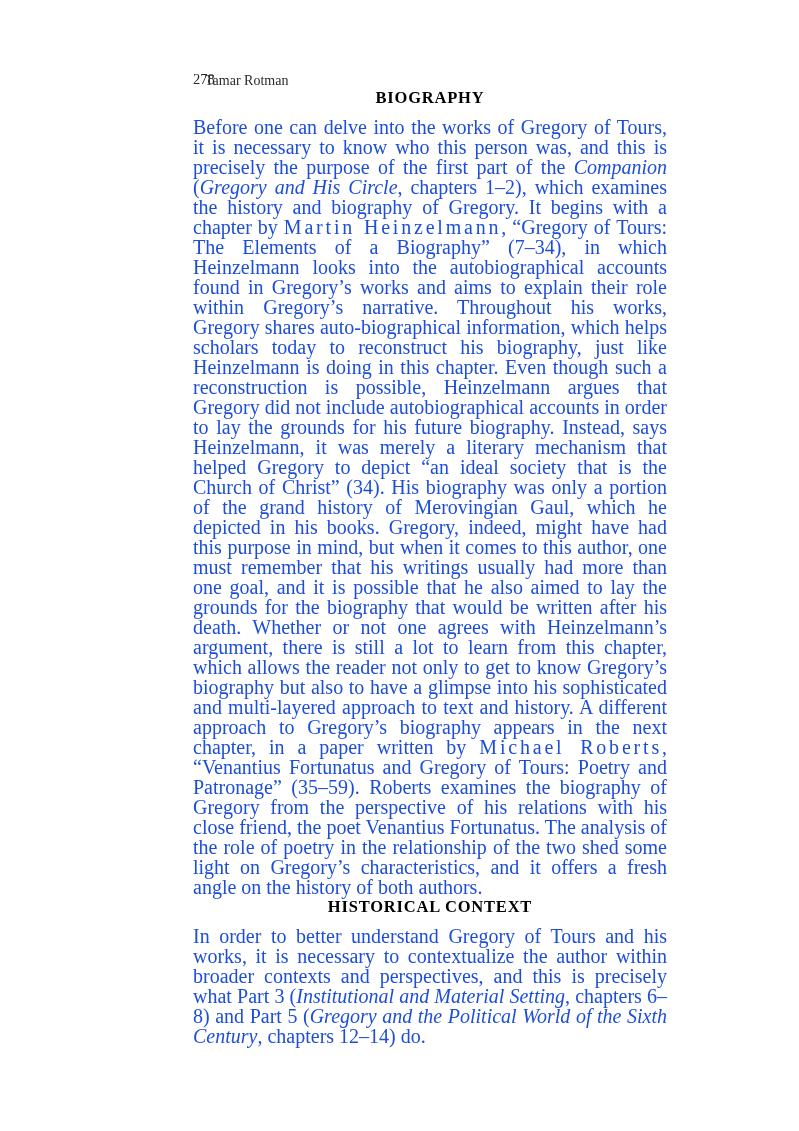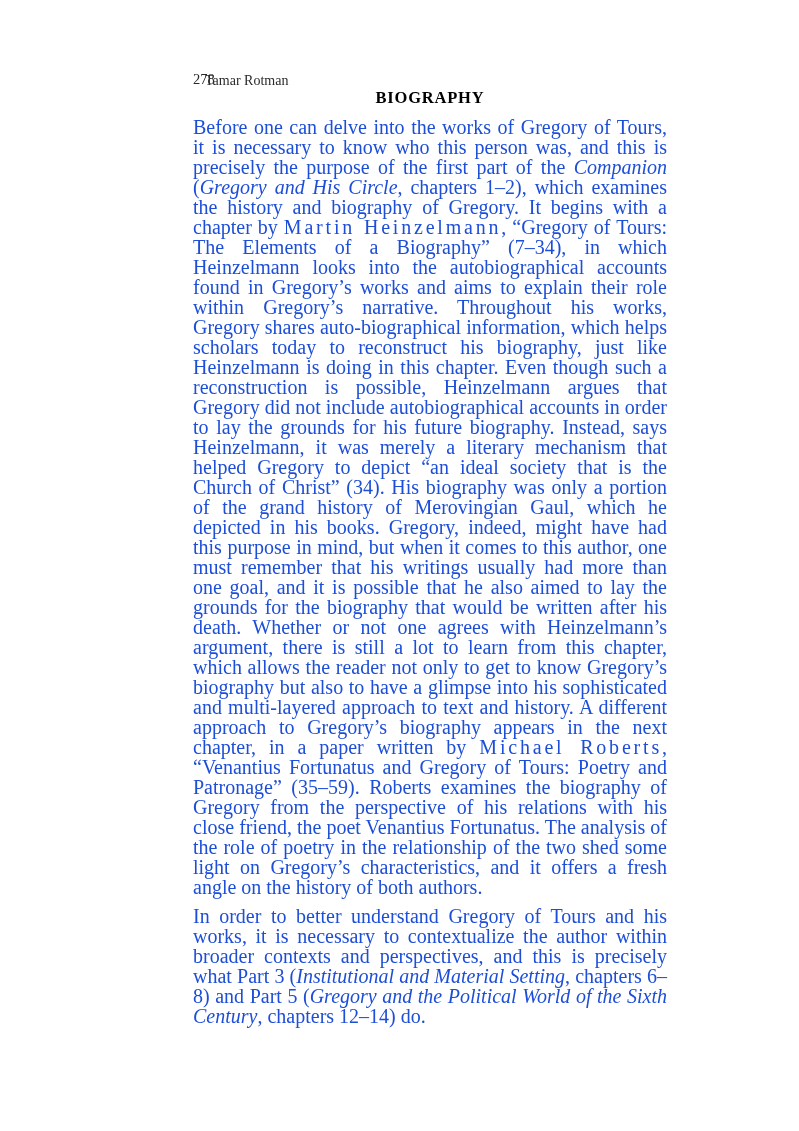--- a/index.html
+++ b/index.html
@@ -58,17 +58,18 @@
 
     <div class="running-header">
       <span class="pagenum">278</span>
       <span class="running-title">Tamar Rotman</span>
     </div>
 
     <h2 class="sec sec-1">BIOGRAPHY</h2>
 
     <p class="bodytext"><span>Before one can delve into the works of Gregory of Tours, it is necessary to know who this person was, and this is precisely the purpose of the first part of the </span><span class="it">Companion</span><span> (</span><span class="it">Gregory and His Circle</span><span>, chapters 1–2), which examines the history and biography of Gregory. It begins with a chapter by </span><span class="sp">Martin Heinzelmann</span><span>, “Gregory of Tours: The Elements of a Biography” (7–34), in which Heinzelmann looks into the autobiographical accounts found in Gregory’s works and aims to explain their role within Gregory’s narrative. Throughout his works, Gregory shares auto-biographical information, which helps scholars today to reconstruct his biography, just like Heinzelmann is doing in this chapter. Even though such a reconstruction is possible, Heinzelmann argues that Gregory did not include autobiographical accounts in order to lay the grounds for his future biography. Instead, says Heinzelmann, it was merely a literary mechanism that helped Gregory to depict “an ideal society that is the Church of Christ” (34). His biography was only a portion of the grand history of Merovingian Gaul, which he depicted in his books. Gregory, indeed, might have had this purpose in mind, but when it comes to this author, one must remember that his writings usually had more than one goal, and it is possible that he also aimed to lay the grounds for the biography that would be written after his death. Whether or not one agrees with Heinzelmann’s argument, there is still a lot to learn from this chapter, which allows the reader not only to get to know Gregory’s biography but also to have a glimpse into his sophisticated and multi-layered approach to text and history. A different approach to Gregory’s biography appears in the next chapter, in a paper written by </span><span class="sp">Michael Roberts</span><span>, “Venantius Fortunatus and Gregory of Tours: Poetry and Patronage” (35–59). Roberts examines the biography of Gregory from the perspective of his relations with his close friend, the poet Venantius Fortunatus. The analysis of the role of poetry in the relationship of the two shed some light on Gregory’s characteristics, and it offers a fresh angle on the history of both authors.</span></p>
 
+    <h2 class="sec sec-2">HISTORICAL CONTEXT</h2>
 
     <p class="bodytext"><span>In order to better understand Gregory of Tours and his works, it is necessary to contextualize the author within broader contexts and perspectives, and this is precisely what Part 3 (</span><span class="it">Institutional and Material Setting</span><span>, chapters 6–8) and Part 5 (</span><span class="it">Gregory and the Political World of the Sixth Century</span><span>, chapters 12–14) do.</span></p>
 
   </div>
 </div>
 
 </body></html>

